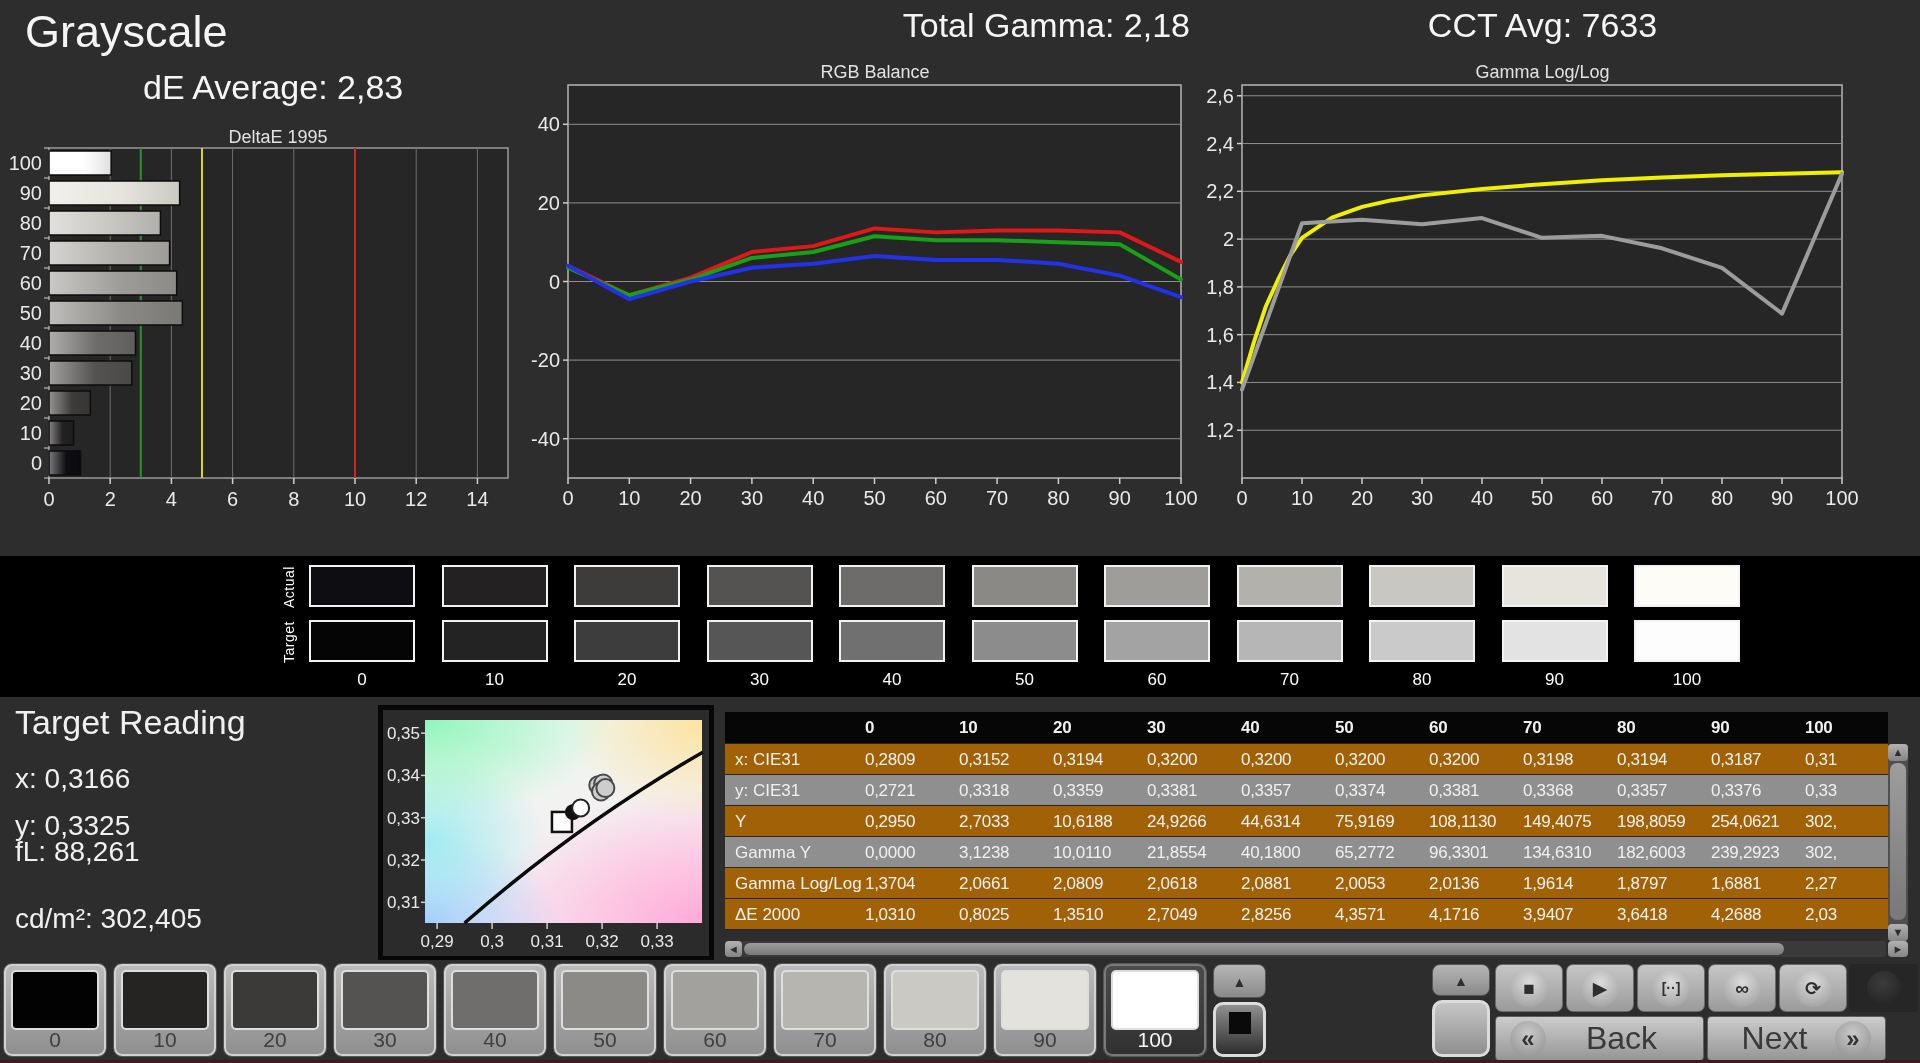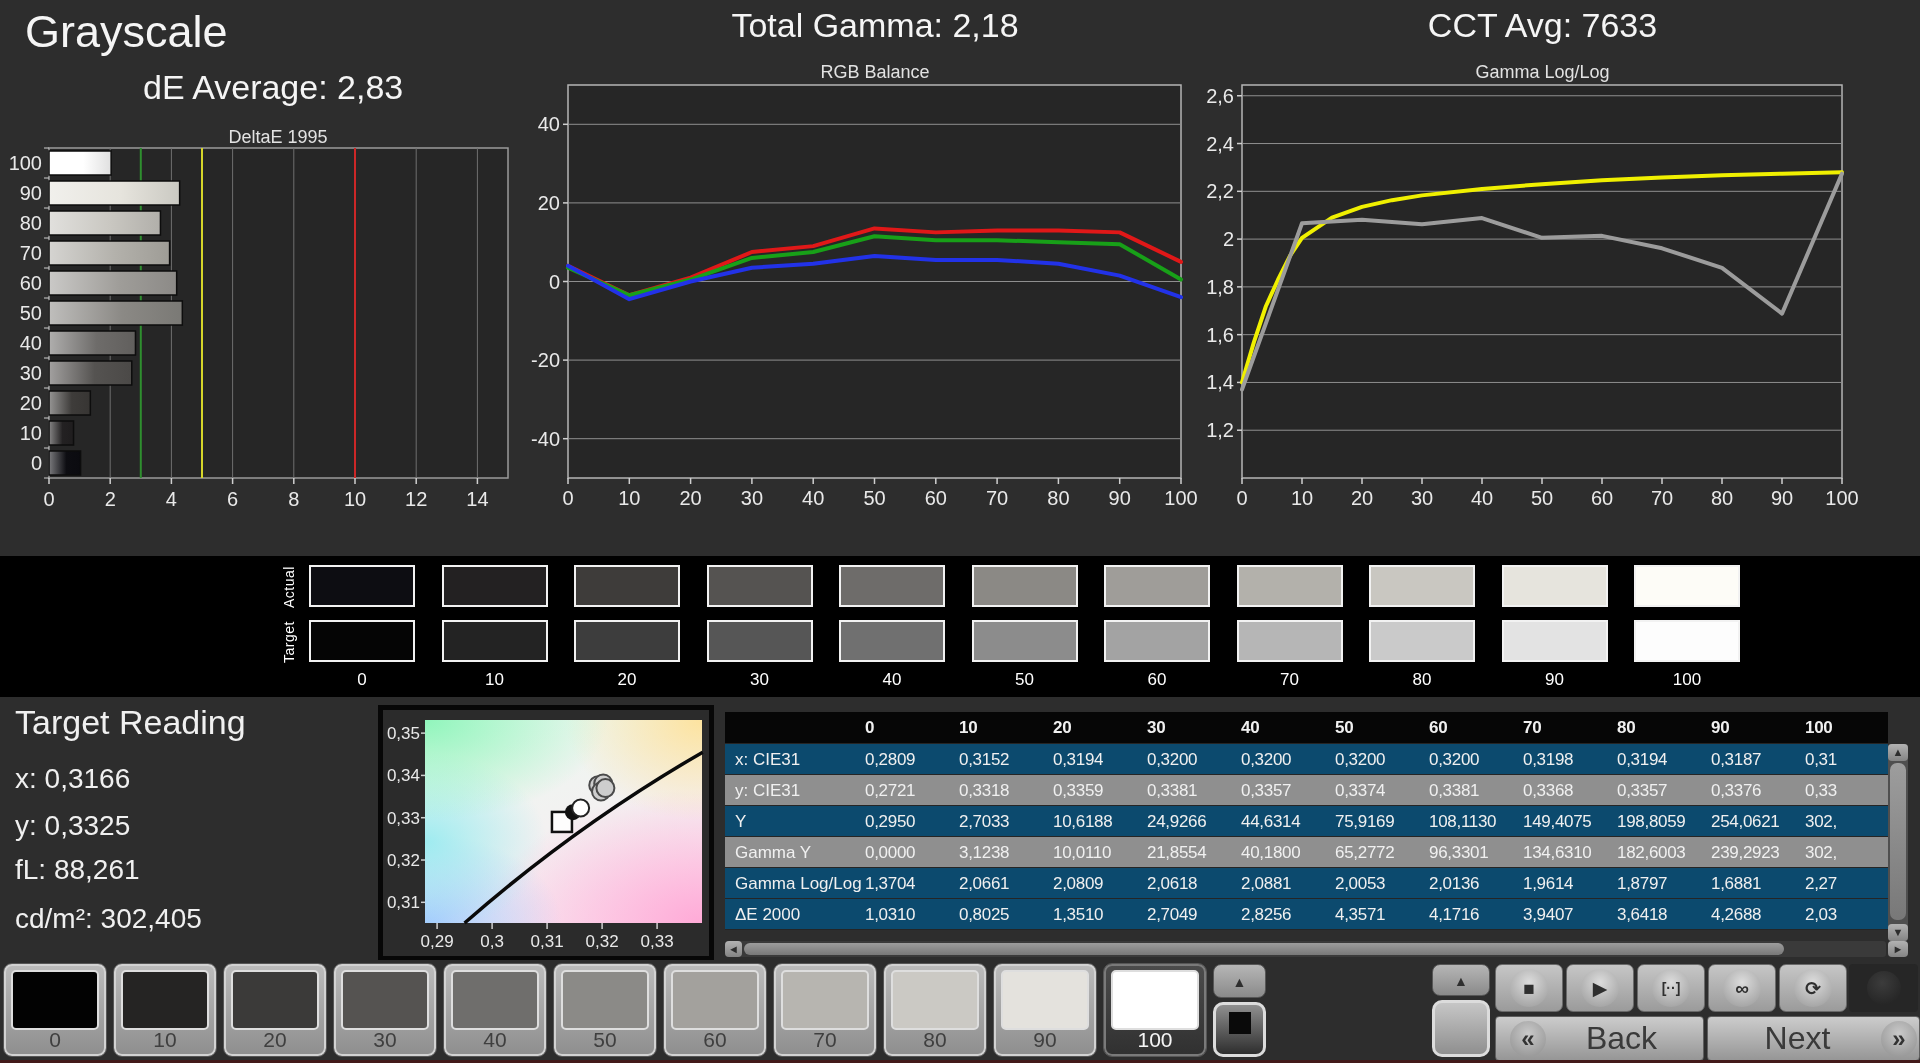--- a/index.html
+++ b/index.html
@@ -35,21 +35,21 @@
       radial-gradient(90% 80% at 0% 100%, rgba(160,200,255,.95) 0%, rgba(160,200,255,0) 55%),
       radial-gradient(130% 110% at 100% 100%, rgba(255,170,215,1) 0%, rgba(255,170,215,0) 60%),
       linear-gradient(160deg,#eafaf0 0%,#fce8f2 100%);
   }
   #cie-overlay{position:absolute;left:0;top:0}
 
   
   #data-table{left:725px;top:712px;width:1163px;height:246px;font-size:17px;white-space:nowrap;overflow:hidden}
   .trow{display:flex;height:31px;line-height:31px;border-bottom:1px solid #252525;box-sizing:border-box}
   .thead{height:32px;line-height:32px;background:#060606;font-weight:700}
-  .row-dark{background:#0c4a6e}
+  .row-dark{background:#a16207}
   .row-light{background:#8f8f8f}
   .tlabel{width:130px;padding-left:10px;flex:none;overflow:hidden}
   .tcell{width:94px;flex:none;overflow:hidden;letter-spacing:-0.3px}
 
   
   .sb-track-v{left:1888px;top:744px;width:20px;height:197px;background:#4f4f4f;border-radius:3px}
   .sb-track-h{left:725px;top:941px;width:1161px;height:16px;background:#3a3a3a;border-radius:3px}
   .sb-btn{position:absolute;background:linear-gradient(180deg,#b2b2b2,#848484);border-radius:4px;
           color:#2d2d2d;text-align:center;font-size:11px}
   .sb-thumb{position:absolute;background:linear-gradient(180deg,#9d9d9d,#787878);border-radius:7px}
@@ -83,21 +83,21 @@
   .navbadge{width:36px;height:36px;border-radius:50%;flex:none;
             background:radial-gradient(circle at 50% 35%,#c9c9c9,#8d8d8d);
             display:flex;align-items:center;justify-content:center;font-size:24px;font-weight:700;color:#333}
   .navlbl{font-size:32px;color:#3a3a3a;flex:1;text-align:center}
 </style>
 </head>
 <body>
 
 <div class="abs h-big" style="left:25px;top:6px">Grayscale</div>
 <div class="abs h-med" style="left:143px;top:68px">dE Average: 2,83</div>
-<div class="abs h-med" style="left:560px;top:6px;width:630px;text-align:center">Total Gamma: 2,18</div>
+<div class="abs h-med" style="left:560px;top:6px;width:630px;text-align:right">Total Gamma: 2,18</div>
 <div class="abs h-med" style="left:1230px;top:6px;width:625px;text-align:center">CCT Avg: 7633</div>
 <div class="abs chart-sub" style="left:48px;top:127px;width:460px">DeltaE 1995</div>
 <div class="abs chart-sub" style="left:560px;top:62px;width:630px">RGB Balance</div>
 <div class="abs chart-sub" style="left:1230px;top:62px;width:625px">Gamma Log/Log</div>
 
 <svg id="chart-deltae" class="abs" style="left:0;top:120px" width="530" height="392">
     <rect x="49" y="28" width="459" height="330" fill="#262626" stroke="#9a9a9a" stroke-width="1.5"></rect>
     <line x1="110.19999999999999" y1="28" x2="110.19999999999999" y2="358" stroke="#6f6f6f" stroke-width="1"></line>
     <line x1="171.39999999999998" y1="28" x2="171.39999999999998" y2="358" stroke="#6f6f6f" stroke-width="1"></line>
     <line x1="232.60000000000002" y1="28" x2="232.60000000000002" y2="358" stroke="#6f6f6f" stroke-width="1"></line>
@@ -347,21 +347,21 @@
       <div class="strip-label" style="left: 1501.5px;">90</div>
       <div class="strip-swatch" style="left: 1634px; top: 9px; background: rgb(253, 252, 247);"></div>
       <div class="strip-swatch" style="left: 1634px; top: 64px; background: rgb(253, 253, 253);"></div>
       <div class="strip-label" style="left: 1634px;">100</div>
     </div>
 </div>
 
 <div class="abs cr-title" style="left:15px;top:703px">Target Reading</div>
 <div class="abs cr-val" style="left:15px;top:763px">x: 0,3166</div>
 <div class="abs cr-val" style="left:15px;top:810px">y: 0,3325</div>
-<div class="abs cr-val" style="left:15px;top:854px">fL: 88,261</div>
+<div class="abs cr-val" style="left:15px;top:836px">fL: 88,261</div>
 <div class="abs cr-val" style="left:15px;top:903px">cd/m²: 302,405</div>
 
 <div id="cie-panel" class="abs">
   <div id="cie-plot"></div>
   <svg id="cie-overlay" width="326" height="246">
       <line x1="54.09999999999989" y1="213" x2="54.09999999999989" y2="219" stroke="#cfcfcf" stroke-width="1.5"></line>
       <text x="54.09999999999989" y="237" font-size="17" text-anchor="middle" fill="#e9e9e9">0,29</text>
       <line x1="109.09999999999994" y1="213" x2="109.09999999999994" y2="219" stroke="#cfcfcf" stroke-width="1.5"></line>
       <text x="109.09999999999994" y="237" font-size="17" text-anchor="middle" fill="#e9e9e9">0,3</text>
       <line x1="164.09999999999997" y1="213" x2="164.09999999999997" y2="219" stroke="#cfcfcf" stroke-width="1.5"></line>
@@ -588,19 +588,19 @@
       </div>
     </div>
   <div class="darkblock" style="left:1849px">
     <div class="dot"></div>
   </div>
 
   <div class="navbtn" style="left:1495px;width:209px;padding:0 6px 0 14px">
     <span class="navbadge">«</span>
     <span class="navlbl">Back</span>
   </div>
-  <div class="navbtn" style="left:1707px;width:213px;padding:0 2px 0 6px">
+  <div class="navbtn" style="left:1707px;width:179px;padding:0 14px 0 6px">
     <span class="navlbl">Next</span>
     <span class="navbadge">»</span>
   </div>
 
   <div id="bottom-red-line"></div>
 </div>
 
 </body></html>

